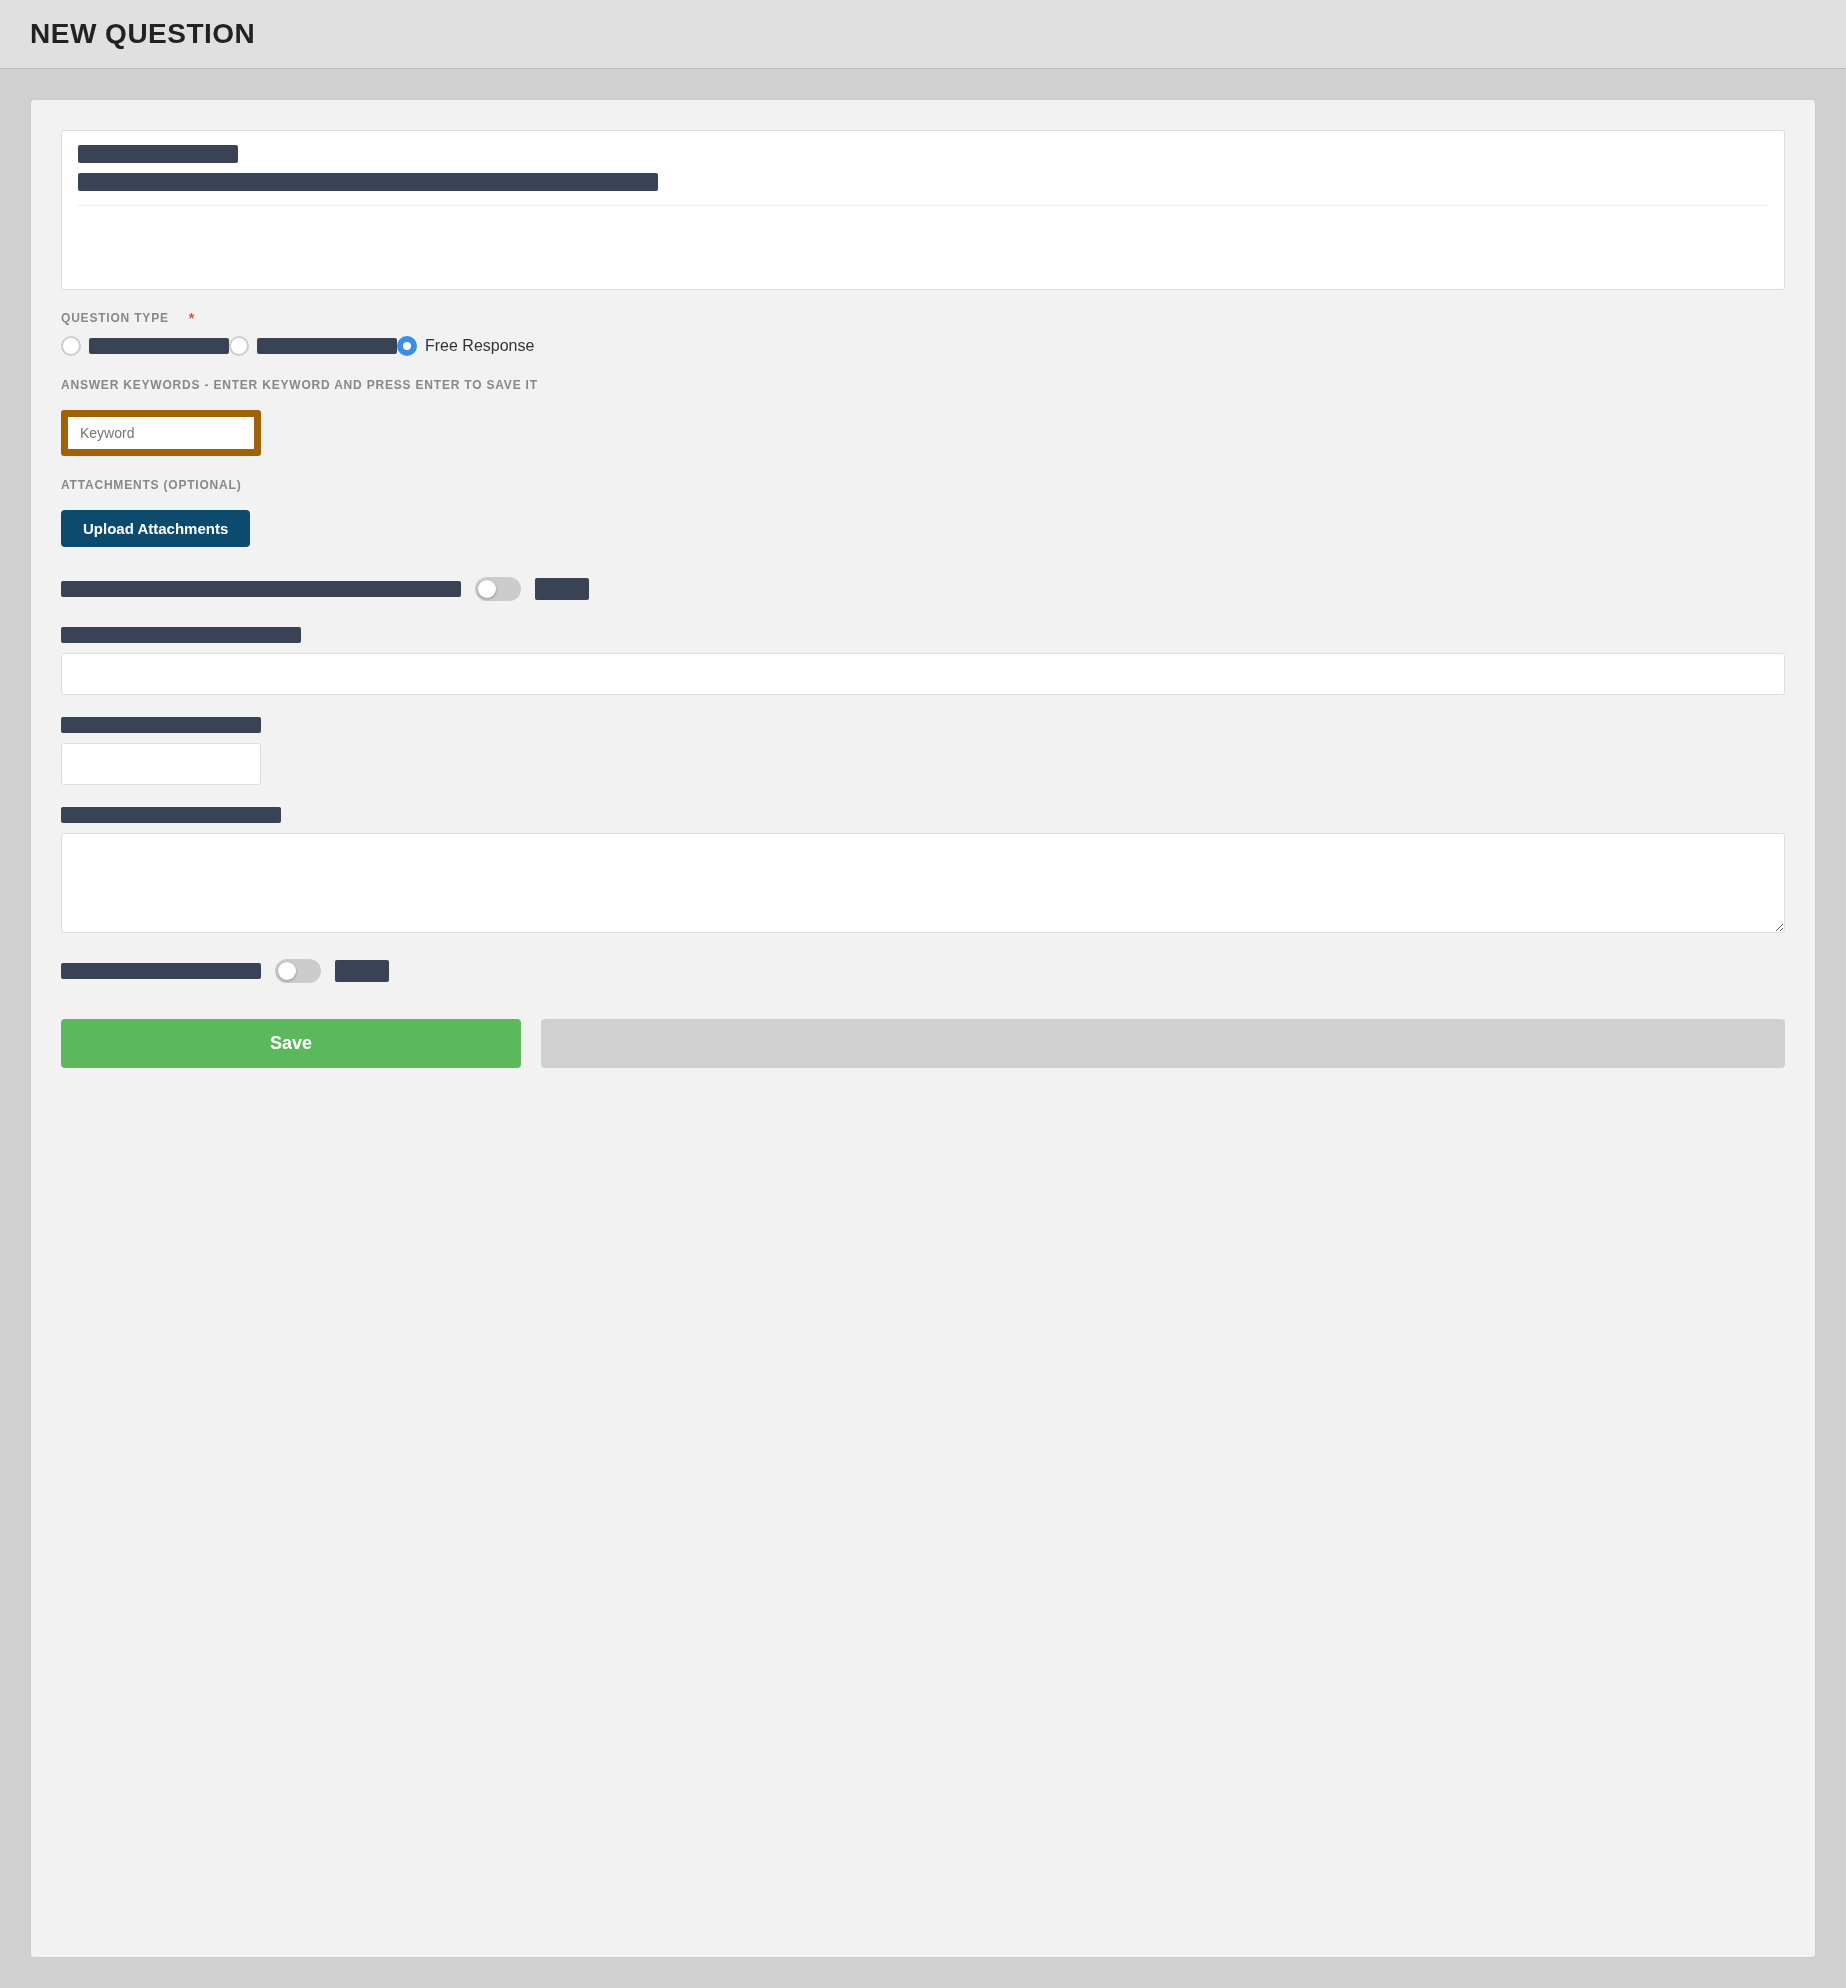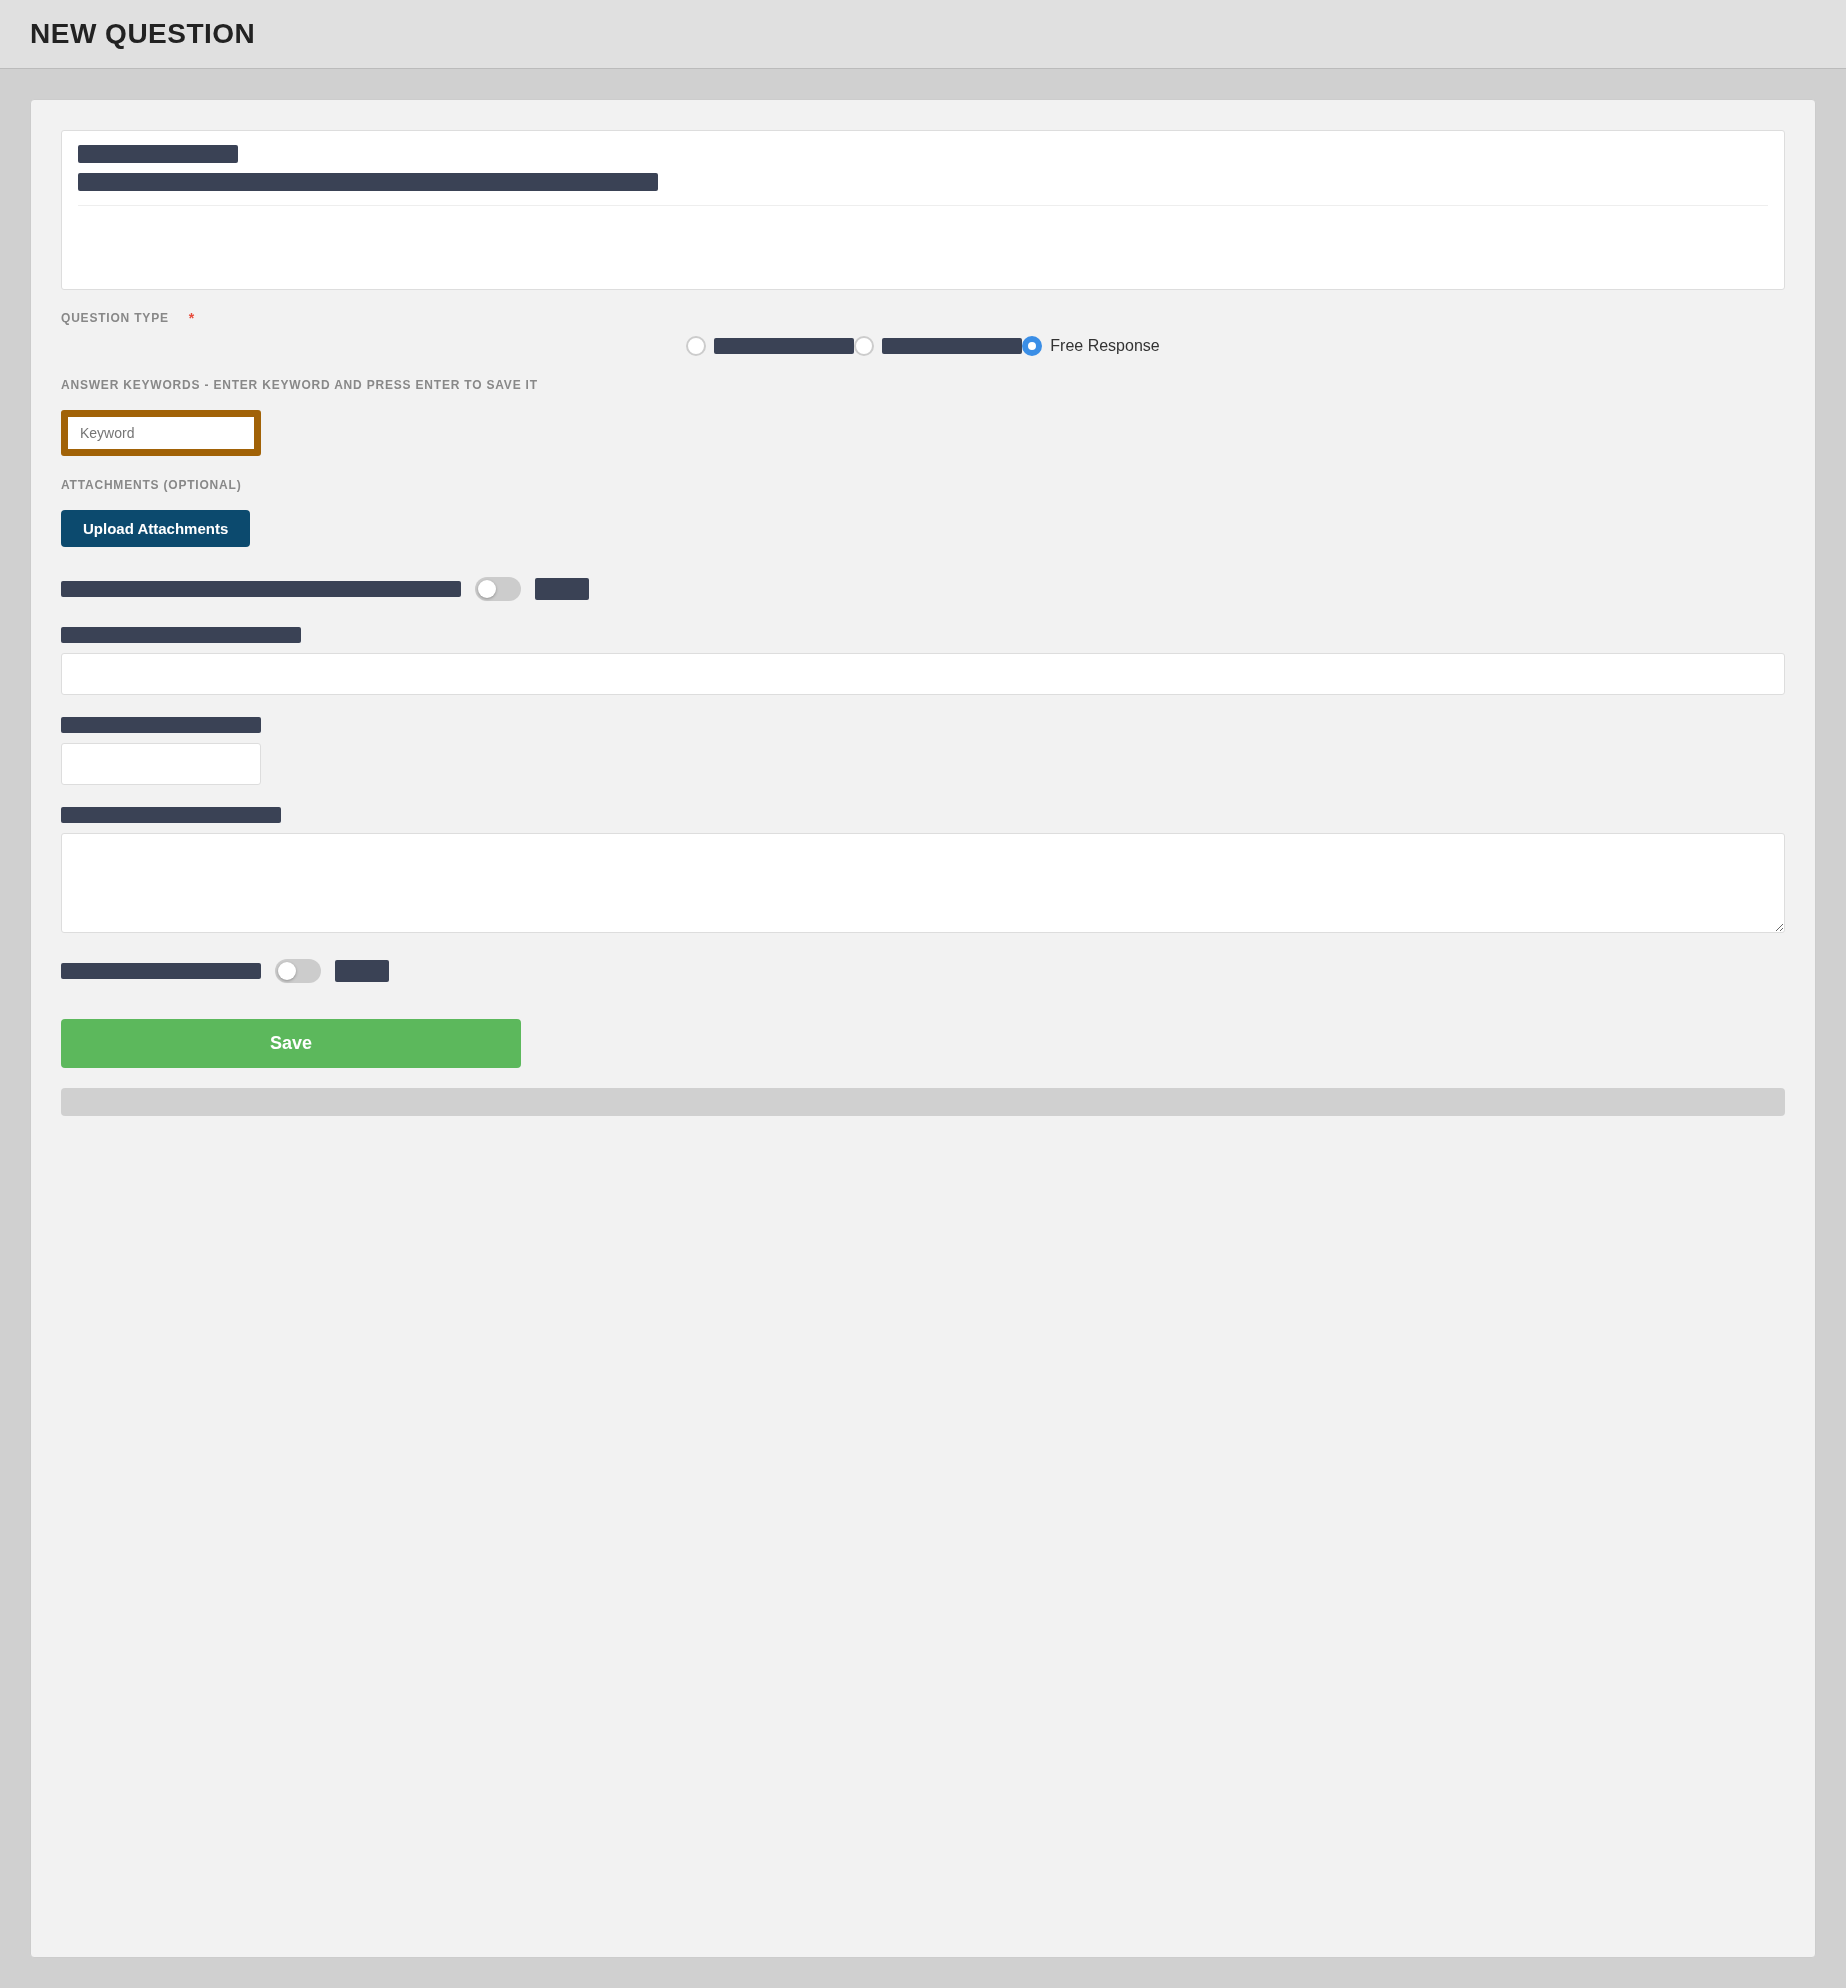--- a/index.html
+++ b/index.html
@@ -77,21 +77,20 @@
       gap: 20px;
     }
     .required-star {
       color: #e74c3c;
       font-size: 14px;
     }
     .radio-group {
       display: flex;
       align-items: center;
       margin-bottom: 22px;
-      justify-content: center;
     }
     .radio-option {
       display: flex;
       align-items: center;
       gap: 8px;
       cursor: pointer;
     }
     .radio-circle {
       width: 20px;
       height: 20px;
@@ -297,21 +296,20 @@
       align-items: center;
       gap: 14px;
       margin-bottom: 30px;
     }
 
     
     .action-row {
       display: flex;
       gap: 20px;
       margin-top: 36px;
-      flex-direction: column;
     }
     .save-btn {
       background: #5cb85c;
       color: #fff;
       border: none;
       border-radius: 4px;
       padding: 14px 0;
       font-size: 18px;
       font-weight: 700;
       cursor: pointer;

